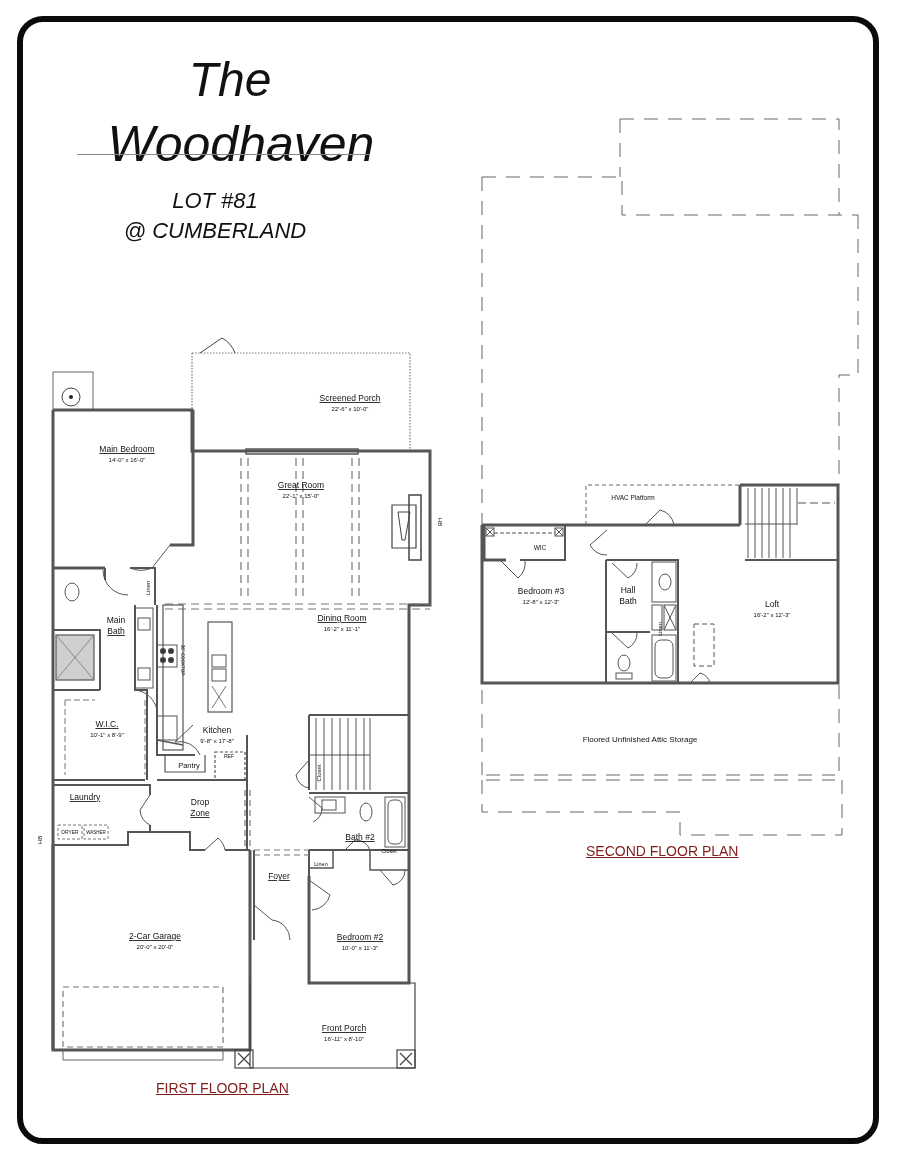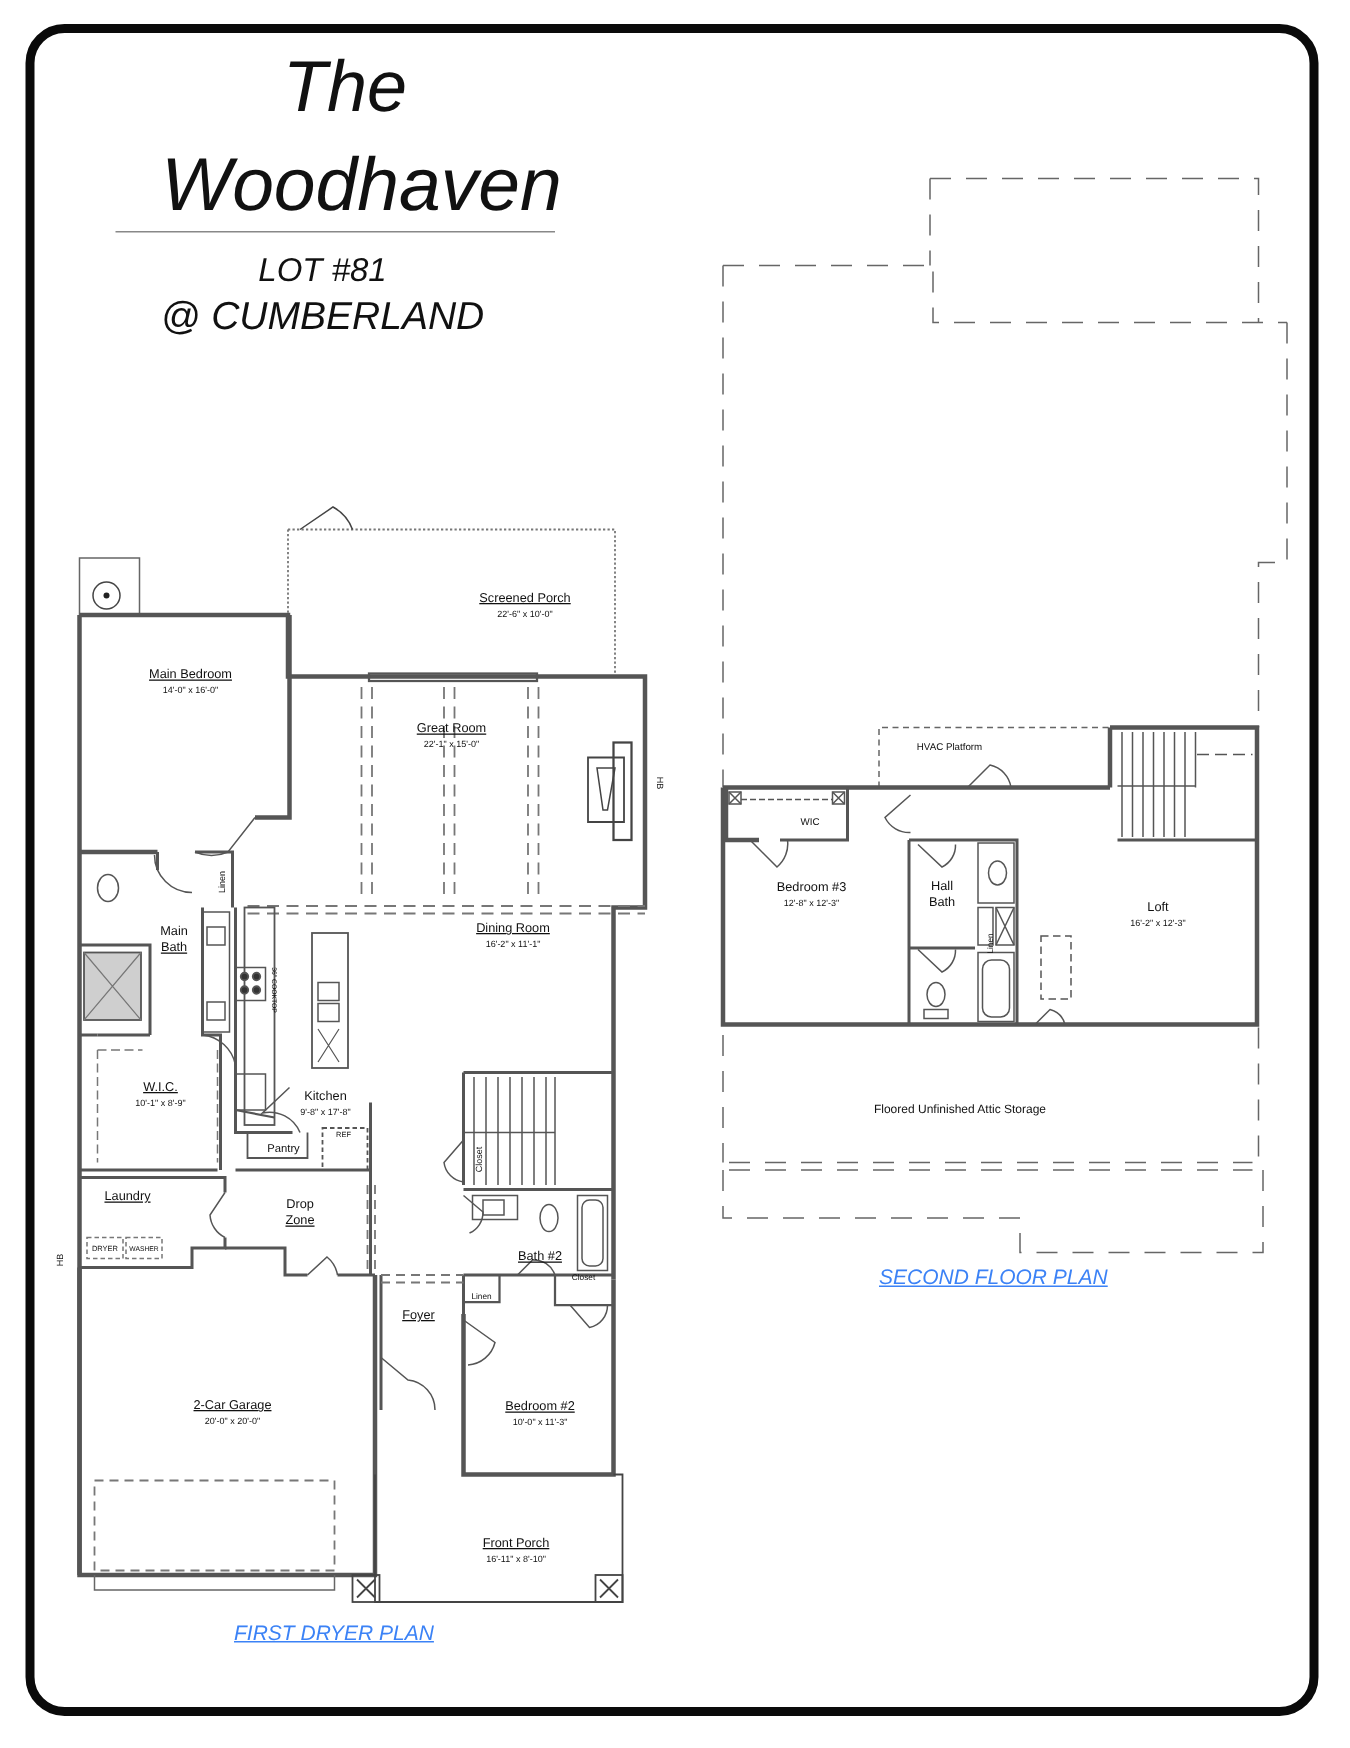--- a/index.html
+++ b/index.html
@@ -1,27 +1,27 @@
 <!DOCTYPE html>
 <html><head>
 <meta charset="utf-8">
 <style>
   html, body { margin: 0; padding: 0; background: #ffffff; }
   body { width: 900px; height: 1165px; position: relative; overflow: hidden;
          font-family: "Liberation Sans", sans-serif; }
   .frame { position: absolute; left: 17px; top: 16px; width: 862px; height: 1128px;
            border: 6px solid #0a0a0a; border-radius: 26px; box-sizing: border-box; }
   .title-line { position: absolute; font-family: "Liberation Sans", sans-serif;
-                font-style: italic; color: #111; text-align: center; white-space: nowrap; }
+                font-style: italic; color: #111; text-align: center; white-space: nowrap; margin-top: 21px; }
   .t1 { left: 180px; top: 30px; width: 100px; font-size: 48px; line-height: 58px; }
   .t2 { left: 86px; top: 92px; width: 310px; font-size: 50px; line-height: 62px; }
   .rule { position: absolute; left: 77px; top: 154px; width: 293px; height: 1px; background: #888; }
   .t3 { left: 150px; top: 166px; width: 130px; font-size: 22px; line-height: 28px; }
-  .t4 { left: 100px; top: 196px; width: 230px; font-size: 26px; line-height: 28px; }
-  .plan-label { position: absolute; font-style: italic; font-size: 14px; color: #3b82f6;
+  .t4 { left: 100px; top: 196px; width: 230px; font-size: 22px; line-height: 28px; }
+  .plan-label { position: absolute; font-size: 14px; color: #7f1d1d;
                 text-decoration: underline; white-space: nowrap; }
   .pl1 { left: 156px; top: 1080px; }
   .pl2 { left: 586px; top: 843px; }
   svg.plan { position: absolute; left: 0; top: 0; }
   .lbl { font-family: "Liberation Sans", sans-serif; fill: #111; }
 </style>
 </head>
 <body>
 
 <div class="frame"></div>
@@ -288,14 +288,14 @@
     <text x="541" y="604" font-size="6">12'-8" x 12'-3"</text>
     <text x="628" y="593" font-size="8.5">Hall</text>
     <text x="628" y="604" font-size="8.5">Bath</text>
     <text x="772" y="607" font-size="8.5">Loft</text>
     <text x="772" y="617" font-size="6">16'-2" x 12'-3"</text>
     <text x="640" y="742" font-size="8">Floored Unfinished Attic Storage</text>
     <text transform="translate(662,629) rotate(-90)" font-size="5.5">Linen</text>
   </g>
 </svg>
 
-<div class="plan-label pl1">FIRST DRYER PLAN</div>
+<div class="plan-label pl1">FIRST FLOOR PLAN</div>
 <div class="plan-label pl2">SECOND FLOOR PLAN</div>
 
 </body></html>

